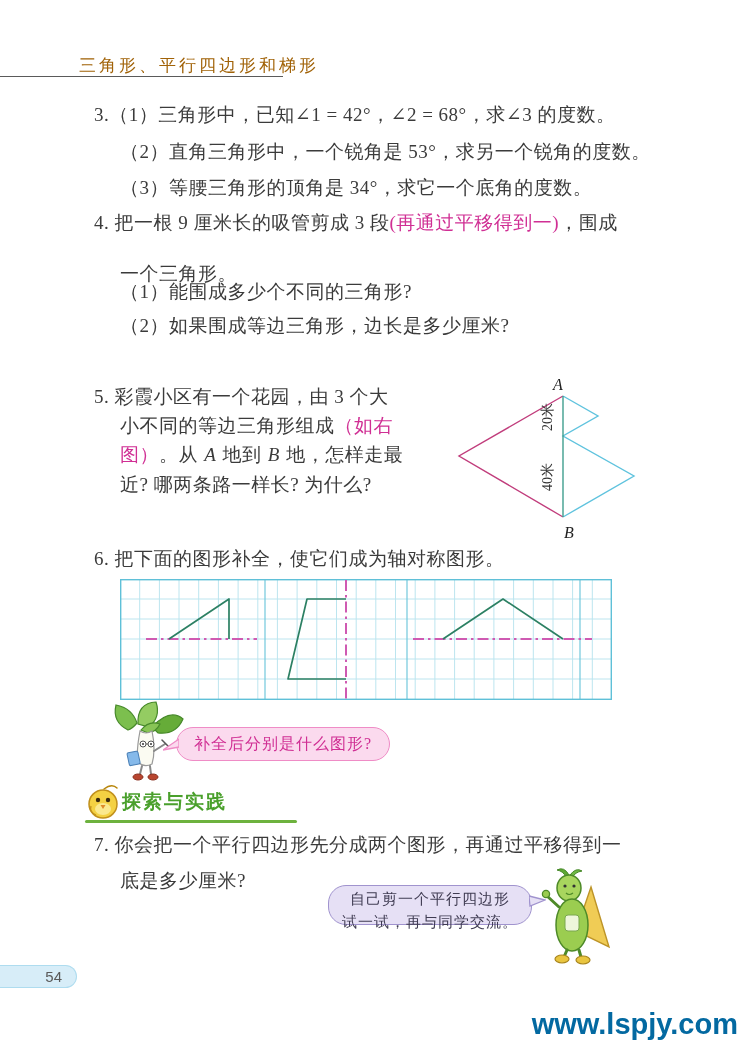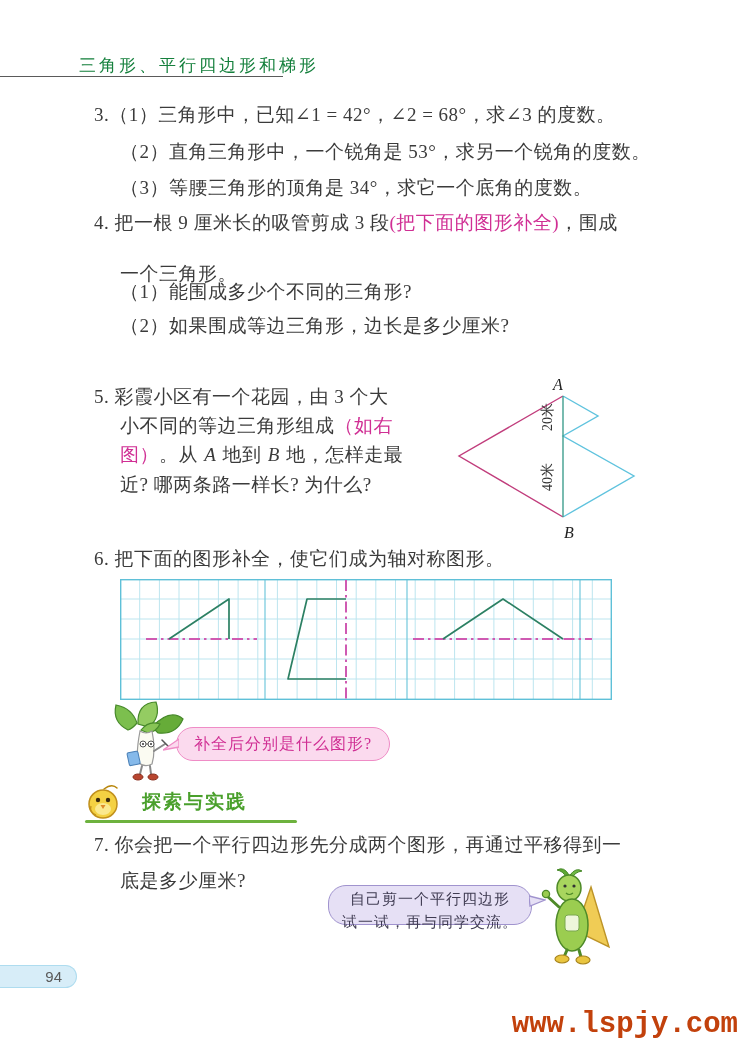--- a/index.html
+++ b/index.html
@@ -7,21 +7,21 @@
     position:relative; width:740px; height:1047px; background:#ffffff;
     overflow:hidden; font-family:"Liberation Serif","DejaVu Serif",serif;
   }
   .line {
     position:absolute; white-space:nowrap; font-size:19px; color:#3b3b3b;
     letter-spacing:0.5px; line-height:24px;
   }
   .magenta { color:#d02f94; }
   .var { font-style:italic; padding:0 1px; }
   .header-title {
-    position:absolute; left:79px; top:54px; font-size:17px; color:#15803d;
+    position:absolute; left:79px; top:54px; font-size:17px; color:#a16207;
     letter-spacing:3px;
   }
   .header-rule {
     position:absolute; left:0; top:76px; width:283px; height:0;
     border-top:1.5px solid #5a5a5a;
   }
   .fig5 { position:absolute; left:445px; top:377px; }
   .gridfig { position:absolute; left:120px; top:579px; }
   .mascot1 { position:absolute; left:108px; top:700px; }
   .owl { position:absolute; left:86px; top:782px; }
@@ -35,55 +35,55 @@
   .bubble1 .tail { position:absolute; left:-14px; top:9px; }
   .bubble2 {
     position:absolute; left:328px; top:885px; width:204px; height:40px;
     background:#e6e0f5; border:1.5px solid #a093ce; border-radius:18px;
     text-align:center; font-size:15px; color:#3f3b52; letter-spacing:1px;
     padding-top:2px; box-sizing:border-box;
   }
   .bubble2 .bline { line-height:23px; }
   .bubble2 .tail { position:absolute; right:-15px; top:7px; }
   .section-title {
-    position:absolute; left:142px; top:789px; font-size:19px; font-weight:bold;
+    position:absolute; left:122px; top:789px; font-size:19px; font-weight:bold;
     color:#4aa02c; letter-spacing:2px;
     font-family:"Liberation Sans","DejaVu Sans",sans-serif;
   }
   .section-underline {
     position:absolute; left:85px; top:820px; width:212px; height:3px;
     background:#6db23e; border-radius:2px;
   }
   .page-tab {
     position:absolute; left:0; top:965px; width:77px; height:23px;
     background:#d7edf8; border:1px solid #aedcef; border-left:none;
     border-radius:0 12px 12px 0; box-sizing:border-box;
     font-family:"Liberation Sans","DejaVu Sans",sans-serif;
     font-size:15px; color:#5a5a5a; text-align:right; padding-right:14px;
     line-height:21px;
   }
   .watermark {
     position:absolute; left:505px; top:1008px; width:233px; text-align:right;
-    font-family:Liberation Mono, monospace;
-    font-weight:bold; font-size:29px; color:#c2410c; letter-spacing:0px;
+    font-family:Liberation Sans, sans-serif;
+    font-weight:bold; font-size:29px; color:#0369a1; letter-spacing:0px;
   }
 </style>
 </head>
 <body>
 
 <div class="page">
 
   <div class="header-title">三角形、平行四边形和梯形</div>
   <div class="header-rule"></div>
 
   <div class="line" style="left:94px; top:103px;">3.（1）三角形中，已知∠1 = 42°，∠2 = 68°，求∠3 的度数。</div>
   <div class="line" style="left:120px; top:140px;">（2）直角三角形中，一个锐角是 53°，求另一个锐角的度数。</div>
   <div class="line" style="left:120px; top:176px;">（3）等腰三角形的顶角是 34°，求它一个底角的度数。</div>
 
-  <div class="line" style="left:94px; top:211px;"><span>4. 把一根 9 厘米长的吸管剪成 3 段</span><span class="magenta">(把下面的图形补全)</span><span>，围成</span></div>
+  <div class="line" style="left:94px; top:211px;"><span>4. 把一根 9 厘米长的吸管剪成 3 段</span><span class="magenta">(再通过平移得到一)</span><span>，围成</span></div>
   <div class="line" style="left:120px; top:254px;margin-top:8px;">一个三角形。</div>
   <div class="line" style="left:120px; top:280px;">（1）能围成多少个不同的三角形?</div>
   <div class="line" style="left:120px; top:314px;">（2）如果围成等边三角形，边长是多少厘米?</div>
 
   <div class="line" style="left:94px; top:385px;">5. 彩霞小区有一个花园，由 3 个大</div>
   <div class="line" style="left:120px; top:414px;"><span>小不同的等边三角形组成</span><span class="magenta">（如右</span></div>
   <div class="line" style="left:120px; top:443px;"><span class="magenta">图）</span><span>。从 </span><span class="var">A</span><span> 地到 </span><span class="var">B</span><span> 地，怎样走最</span></div>
   <div class="line" style="left:120px; top:473px;">近? 哪两条路一样长? 为什么?</div>
 
   <svg class="fig5" width="215" height="165" viewBox="0 0 215 165">
@@ -231,16 +231,16 @@
     <g stroke="#4e8a28" stroke-width="3" stroke-linecap="round">
       <line x1="31" y1="83" x2="28" y2="90"></line>
       <line x1="43" y1="83" x2="45" y2="90"></line>
     </g>
     <g>
       <ellipse cx="26" cy="92" rx="7" ry="4" fill="#e9c53f" stroke="#a8851f" stroke-width="1.2"></ellipse>
       <ellipse cx="47" cy="93" rx="7" ry="4" fill="#e9c53f" stroke="#a8851f" stroke-width="1.2"></ellipse>
     </g>
   </svg>
 
-  <div class="page-tab"><span>94</span></div>
+  <div class="page-tab"><span>54</span></div>
   <div class="watermark">www.lspjy.com</div>
 
 </div>
 
 </body></html>

